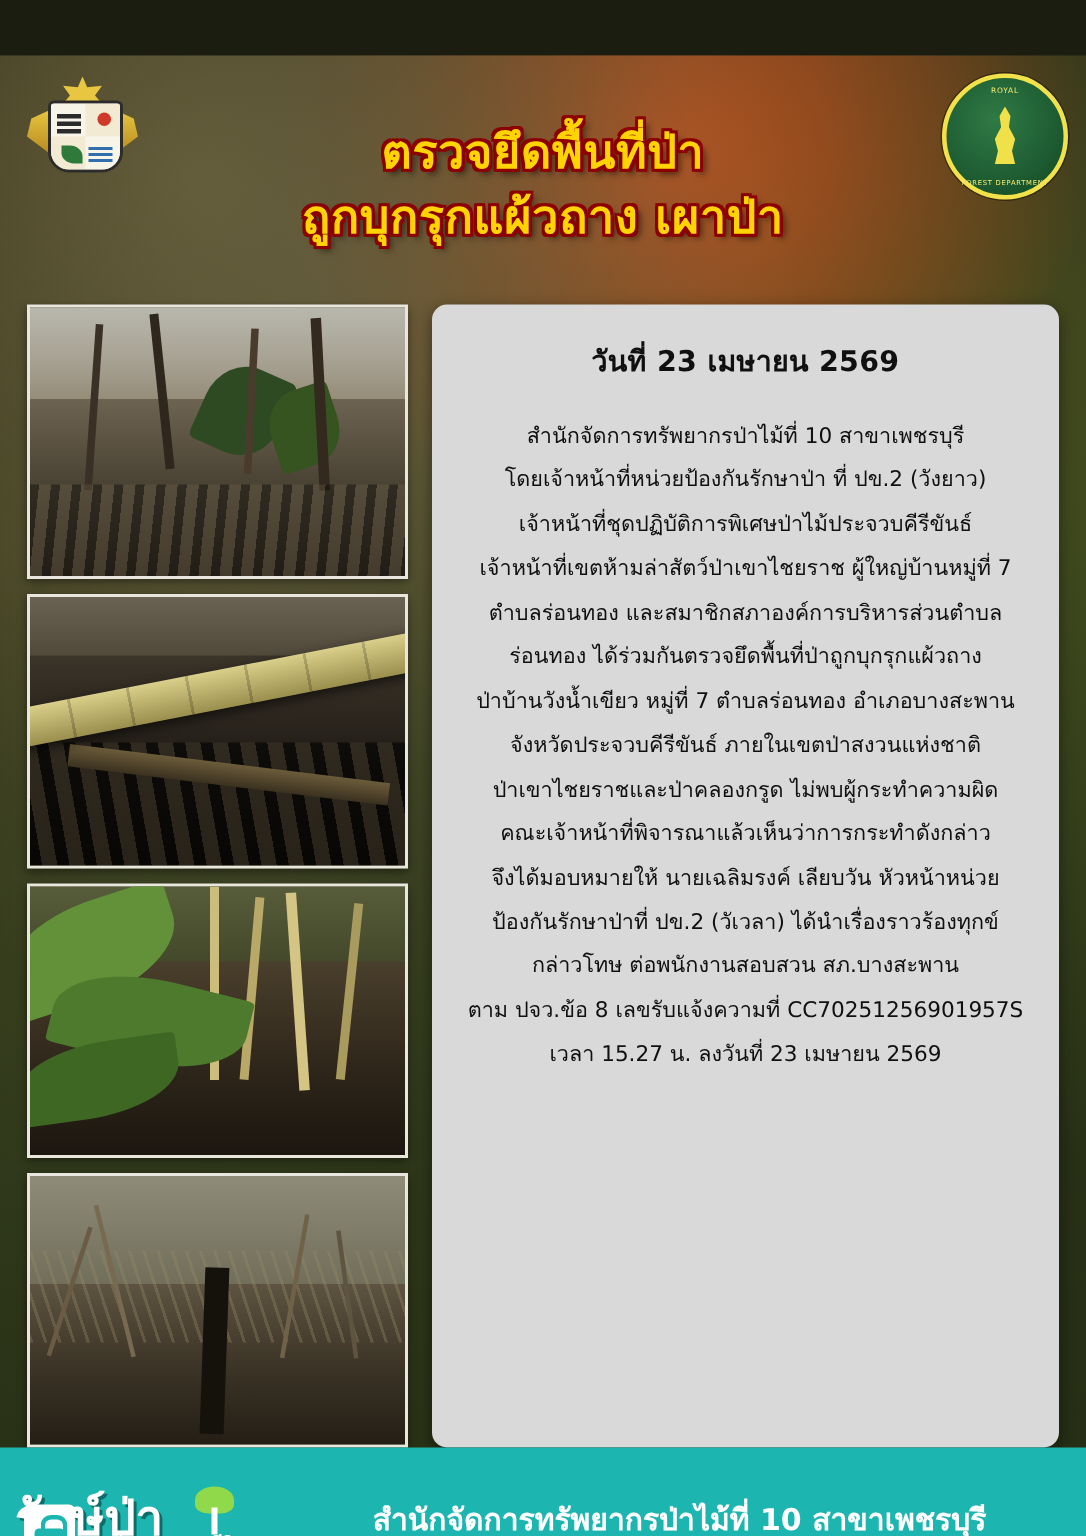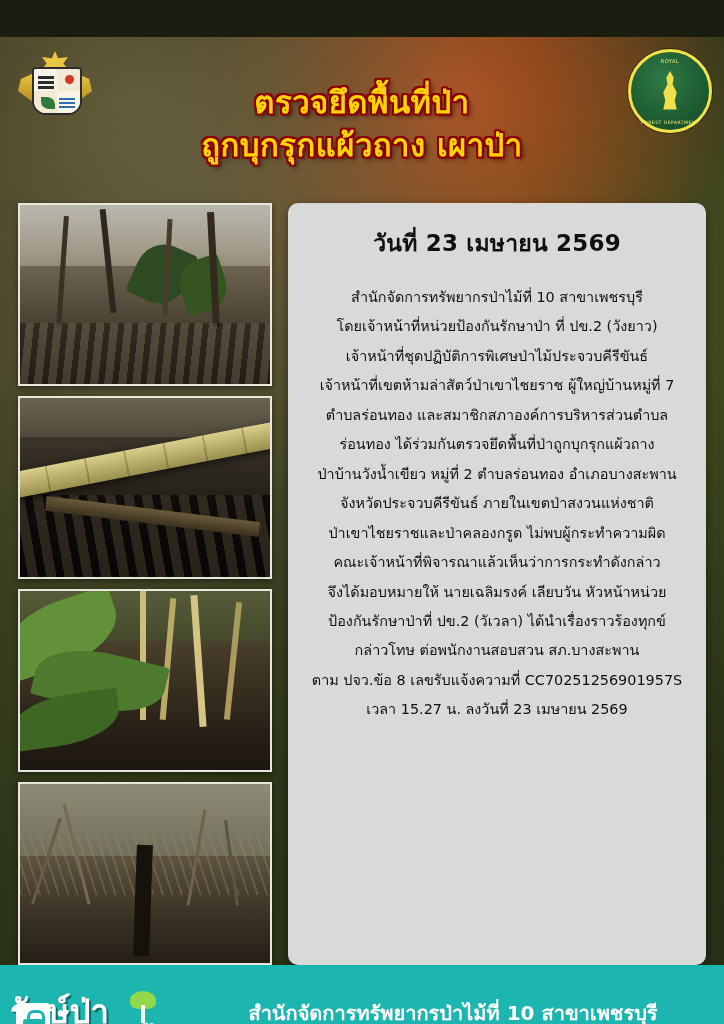--- a/index.html
+++ b/index.html
@@ -260,21 +260,21 @@
     height: 762px;
     background: #d9d9d9;
     border-radius: 10px;
     box-shadow: 0 3px 10px rgba(0,0,0,.45);
     padding: 16px 14px 12px 14px;
     box-sizing: border-box;
     text-align: center;
     color: #101010;
   }
   .panel-date {
-    font-size: 23px;
+    font-size: 19px;
     font-weight: bold;
     margin: 6px 0 26px 0;
     letter-spacing: .2px;
   }
   .panel-body p {
     margin: 0 0 9px 0;
     font-size: 14.4px;
     line-height: 1.42;
     white-space: nowrap;
   }
@@ -456,21 +456,21 @@
 
   <div class="panel">
     <div class="panel-date">วันที่ 23 เมษายน 2569</div>
     <div class="panel-body">
       <p>สำนักจัดการทรัพยากรป่าไม้ที่ 10 สาขาเพชรบุรี</p>
       <p>โดยเจ้าหน้าที่หน่วยป้องกันรักษาป่า ที่ ปข.2 (วังยาว)</p>
       <p>เจ้าหน้าที่ชุดปฏิบัติการพิเศษป่าไม้ประจวบคีรีขันธ์</p>
       <p>เจ้าหน้าที่เขตห้ามล่าสัตว์ป่าเขาไชยราช ผู้ใหญ่บ้านหมู่ที่ 7</p>
       <p>ตำบลร่อนทอง และสมาชิกสภาองค์การบริหารส่วนตำบล</p>
       <p>ร่อนทอง ได้ร่วมกันตรวจยึดพื้นที่ป่าถูกบุกรุกแผ้วถาง</p>
-      <p>ป่าบ้านวังน้ำเขียว หมู่ที่ 2 ตำบลร่อนทอง อำเภอบางสะพาน</p>
+      <p>ป่าบ้านวังน้ำเขียว หมู่ที่ 7 ตำบลร่อนทอง อำเภอบางสะพาน</p>
       <p>จังหวัดประจวบคีรีขันธ์ ภายในเขตป่าสงวนแห่งชาติ</p>
       <p>ป่าเขาไชยราชและป่าคลองกรูด ไม่พบผู้กระทำความผิด</p>
       <p>คณะเจ้าหน้าที่พิจารณาแล้วเห็นว่าการกระทำดังกล่าว</p>
       <p>จึงได้มอบหมายให้ นายเฉลิมรงค์ เลียบวัน หัวหน้าหน่วย</p>
       <p>ป้องกันรักษาป่าที่ ปข.2 (วัเวลา) ได้นำเรื่องราวร้องทุกข์</p>
       <p>กล่าวโทษ ต่อพนักงานสอบสวน สภ.บางสะพาน</p>
       <p>ตาม ปจว.ข้อ 8 เลขรับแจ้งความที่ CC70251256901957S</p>
       <p>เวลา 15.27 น. ลงวันที่ 23 เมษายน 2569</p>
     </div>
   </div>

